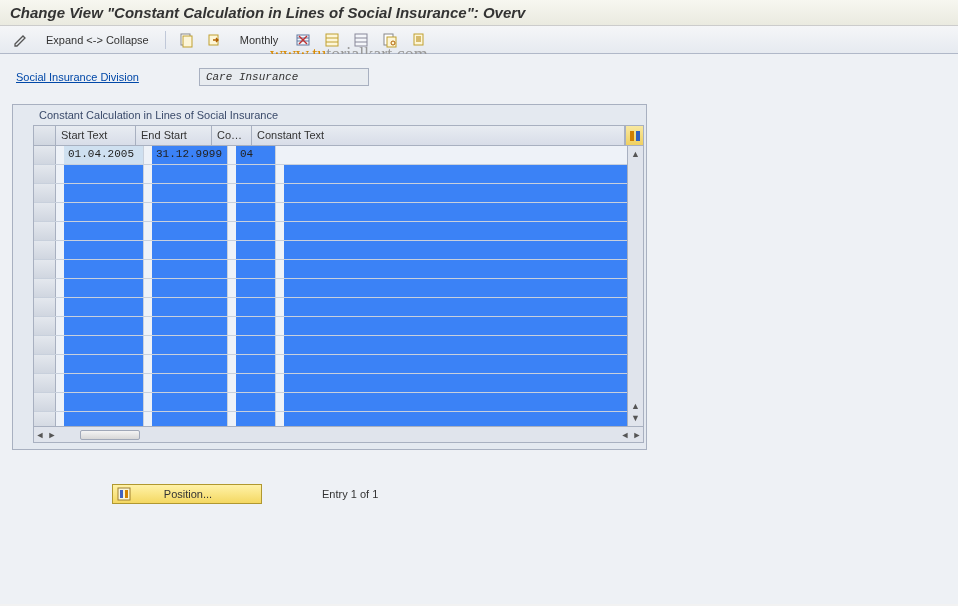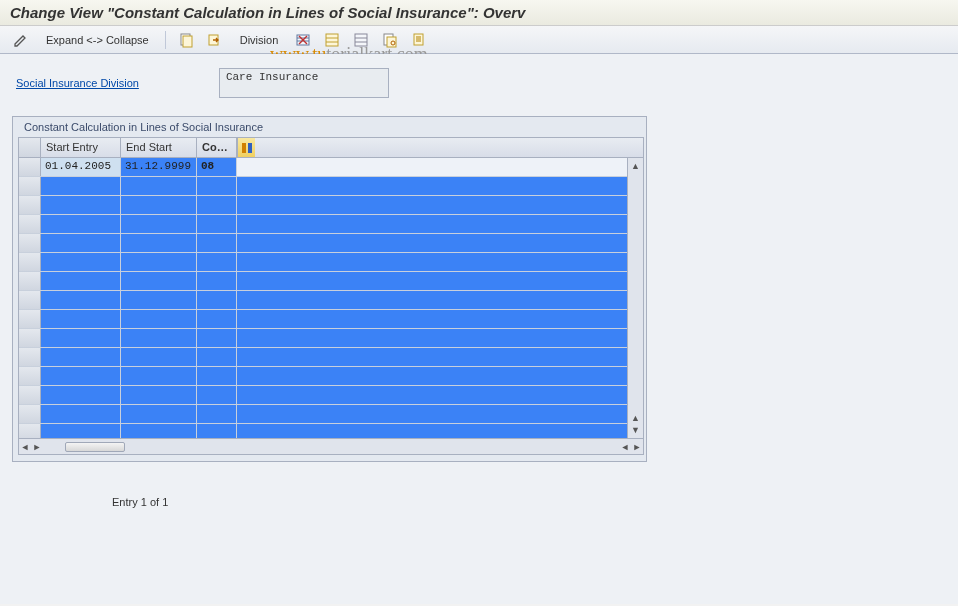--- a/index.html
+++ b/index.html
@@ -49,46 +49,47 @@
   .sep {
     width: 1px; height: 18px; background: #c0c8d8; margin: 0 4px;
   }
   .content {
     padding: 14px 12px;
     position: relative;
     height: calc(100% - 56px);
     background: #eef1f5;
   }
   .field-row {
-    display: flex; align-items: center; gap: 20px;
+    display: flex; align-items: center; 
     margin-bottom: 18px;
   }
   .field-label {
     color: #0048a8;
     text-decoration: underline;
     font-size: 11px;
     cursor: pointer;
     margin-left: 4px;
   }
   .field-value {
     border: 1px solid #a8b0c0;
     background: #e8ecf0;
     padding: 2px 6px;
     width: 170px;
-    height: 30px;
+    height: 18px;
     font-family: "Courier New", monospace;
     font-size: 11px;
     color: #333;
     margin-left: 60px;
+    font-style: italic;
   }
   .panel {
     border: 1px solid #a8b0c0;
     background: #e4e9f0;
     width: 635px;
-    padding: 2px 2px 6px 5px;
+    padding: 2px 2px 6px 20px;
     position: relative;
   }
   .panel-title {
     color: #3a4a6a;
     font-size: 11px;
     padding: 2px 6px 4px 6px;
   }
   .grid-wrap {
     border: 1px solid #a8b0c0;
     background: #f0f3f8;
@@ -118,38 +119,39 @@
   .grid-body {
     height: 280px;
     overflow: hidden;
     position: relative;
     background: #eef2f8;
   }
   .row {
     display: flex;
     height: 19px;
     border-bottom: 1px solid #c8d0dc;
+    gap: 8px;
   }
   .row-sel {
     width: 22px; border-right: 1px solid #a8b0c0;
     background: linear-gradient(#e4e8ee,#d0d6e0);
   }
   .cell {
     border-right: 1px solid #c8d0dc;
     padding: 2px 4px;
     font-family: "Courier New", monospace;
     font-size: 11px;
     color: #222;
     overflow: hidden; white-space: nowrap;
     background: #3b82f6;
   }
   .cell.sel { background: #cfe0f0; }
   .c-start { width: 80px; }
   .c-end   { width: 76px; }
-  .c-con   { width: 40px; font-weight: bold; }
+  .c-con   { width: 40px; }
   .c-text  { flex: 1; }
   .vscroll {
     position: absolute;
     right: 0; top: 0; bottom: 0;
     width: 16px;
     background: #e0e4ec;
     border-left: 1px solid #a8b0c0;
     display:flex;flex-direction:column;justify-content:space-between;align-items:center;
     padding:2px 0;
   }
@@ -218,21 +220,21 @@
         <rect x="3" y="2" width="9" height="11" fill="#fff" stroke="#888"></rect>
         <rect x="5" y="4" width="9" height="11" fill="#fdf6d8" stroke="#c0a030"></rect>
       </svg>
   </span>
   <span class="tb-btn">
     <svg width="16" height="16" viewBox="0 0 16 16">
         <rect x="2" y="3" width="9" height="10" fill="#fdf6d8" stroke="#c0a030"></rect>
         <path d="M6 8 h5 M9 6 l2 2 -2 2" fill="none" stroke="#b06000" stroke-width="1.3"></path>
       </svg>
   </span>
-  <span class="tb-btn tb-text">Division</span>
+  <span class="tb-btn tb-text">Monthly</span>
   <span class="tb-btn">
     <svg width="16" height="16" viewBox="0 0 16 16">
         <rect x="2" y="3" width="12" height="10" fill="#f4f6fa" stroke="#6078a0"></rect>
         <line x1="2" y1="6" x2="14" y2="6" stroke="#6078a0"></line>
         <line x1="2" y1="9" x2="14" y2="9" stroke="#6078a0"></line>
         <path d="M4 4 L12 12 M12 4 L4 12" stroke="#c03030" stroke-width="1.4"></path>
       </svg>
   </span>
   <span class="tb-btn">
     <svg width="16" height="16" viewBox="0 0 16 16">
@@ -275,37 +277,38 @@
     <span class="field-label">Social Insurance Division</span>
     <span class="field-value">Care Insurance</span>
   </div>
 
   <div class="panel">
     <div class="panel-title">Constant Calculation in Lines of Social Insurance</div>
 
     <div class="grid-wrap">
       <div class="grid-head">
         <div class="gh-sel"></div>
-        <div class="gh-cell c-start">Start Entry</div>
+        <div class="gh-cell c-start">Start Text</div>
         <div class="gh-cell c-end">End Start</div>
         <div class="gh-cell c-con">Con...</div>
+        <div class="gh-cell c-text">Constant Text</div>
         <div class="gh-config">
           <svg width="12" height="12" viewBox="0 0 12 12">
               <rect x="1" y="1" width="4" height="10" fill="#d08000"></rect>
               <rect x="7" y="1" width="4" height="10" fill="#3060c0"></rect>
             </svg>
         </div>
       </div>
 
       <div class="grid-body" id="grid-body">
           <div class="row">
             <div class="row-sel"></div>
             <div class="cell c-start sel">01.04.2005</div>
             <div class="cell c-end">31.12.9999</div>
-            <div class="cell c-con">08</div>
+            <div class="cell c-con">04</div>
           </div>
           <div class="row">
             <div class="row-sel"></div>
             <div class="cell c-start"></div>
             <div class="cell c-end"></div>
             <div class="cell c-con"></div>
             <div class="cell c-text"></div>
           </div>
           <div class="row">
             <div class="row-sel"></div>
@@ -410,16 +413,26 @@
         <span class="sbtn">◄</span>
         <span class="sbtn">►</span>
         <div class="thumb"></div>
         <span class="sbtn" style="margin-left:auto">◄</span>
         <span class="sbtn">►</span>
       </div>
     </div>
   </div>
 
   <div class="pos-row">
+    <div class="pos-btn">
+      <span class="ico">
+        <svg width="14" height="14" viewBox="0 0 14 14">
+            <rect x="1" y="1" width="12" height="12" fill="#f8f4d8" stroke="#a08030"></rect>
+            <rect x="3" y="3" width="3" height="8" fill="#4060c0"></rect>
+            <rect x="8" y="3" width="3" height="8" fill="#d08000"></rect>
+          </svg>
+      </span>
+      <span style="flex:1;text-align:center">Position...</span>
+    </div>
     <span class="entry-txt">Entry 1 of 1</span>
   </div>
 
 </div>
 
 </body></html>

